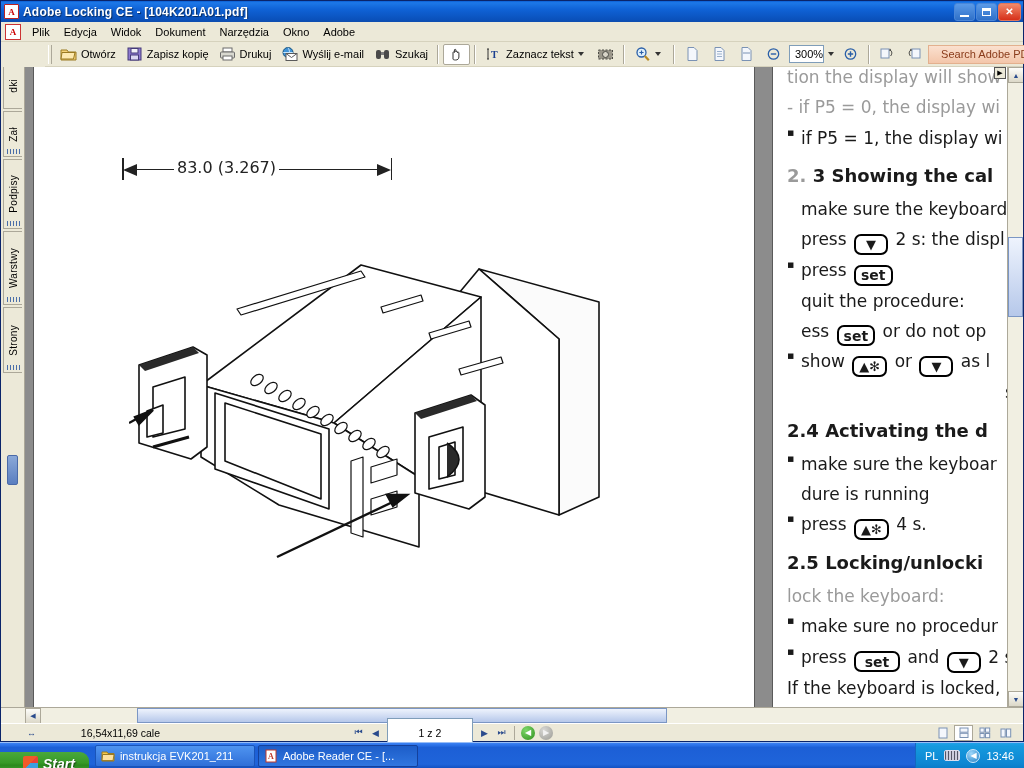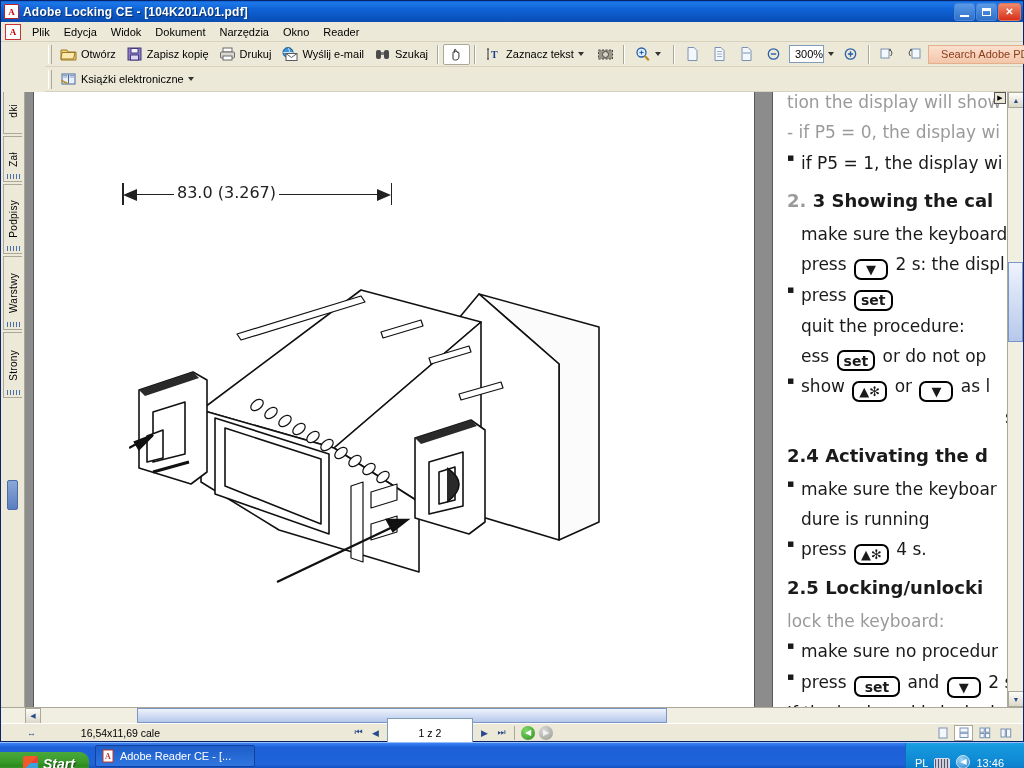--- a/index.html
+++ b/index.html
@@ -310,24 +310,24 @@
     border: 1px solid #1a54b8; border-radius: 2px;
     display: flex; align-items: center;
     color: #fff; font-size: 11px; white-space: nowrap; overflow: hidden;
   }
   .task-item.active {
     background: linear-gradient(to bottom,#1d5dc8,#2f76e0);
     border-color: #14419c;
   }
   .task-item .tico { width: 14px; height: 14px; margin-right: 5px; flex: 0 0 14px; }
   #tray {
-    margin-left: auto; height: 26px; padding: 0 20px 0 9px;
+    margin-left: auto; height: 26px; padding: 0 10px 0 9px;
     background: linear-gradient(to bottom,#20a0e8 0%,#159ade 12%,#0e86d2 80%,#0a79c6 100%);
     border-left: 1px solid #1567c0;
-    display: flex; align-items: flex-end; gap: 6px;
+    display: flex; align-items: center; gap: 6px;
     color: #fff; font-size: 11px;
   }
   #tray .tray-kbd {
     width: 16px; height: 11px; border: 1px solid #dde; border-radius: 2px;
     background: repeating-linear-gradient(to right,#556 0 1px,#ccd 1px 3px);
   }
   #tray .tray-vol {
     width: 14px; height: 14px; border-radius: 50%;
     background: radial-gradient(circle at 35% 30%,#9fd8fb,#1f7fc4);
     border: 1px solid #cfe8fb;
@@ -356,21 +356,21 @@
   </div>
 
   <div id="menu-bar">
     <div class="mb-icon">A</div>
     <div class="menu-item">Plik</div>
     <div class="menu-item">Edycja</div>
     <div class="menu-item">Widok</div>
     <div class="menu-item">Dokument</div>
     <div class="menu-item">Narzędzia</div>
     <div class="menu-item">Okno</div>
-    <div class="menu-item">Reader</div>
+    <div class="menu-item">Adobe</div>
   </div>
 
   <div class="toolbar">
     <div class="grip"></div>
 
     <div class="tbtn">
       <span class="ico">
         <svg width="17" height="16" viewBox="0 0 17 16">
           <path d="M1 4h6l1.4 2H16v8H1z" fill="#f5d27a" stroke="#9a7a22"></path>
           <path d="M2 6.5h13l-1.5 6.5H1z" fill="#fde9b0" stroke="#9a7a22"></path>
@@ -535,35 +535,20 @@
           <path d="M5 2.5L3.8 4.3l2.2.4z" fill="#333"></path>
         </svg>
       </span>
     </div>
 
     <div id="search-pdf-btn">
       <span>Search Adobe PDF files</span>
     </div>
   </div>
 
-  <div class="toolbar">
-    <div class="grip"></div>
-    <div class="tbtn">
-      <span class="ico">
-        <svg width="17" height="16" viewBox="0 0 17 16">
-          <rect x="2" y="3" width="13" height="10" fill="#e8f0fa" stroke="#4a6a9a"></rect>
-          <path d="M8.5 3.5v9" stroke="#4a6a9a"></path>
-          <path d="M3 4.5h4.5M3 6h4.5M9.6 4.5H14M9.6 6H14" stroke="#8aa6c8"></path>
-          <path d="M1.5 9.5l6 3" stroke="#b88a22" stroke-width="1.4"></path>
-        </svg>
-      </span>
-      <span class="lbl">Książki elektroniczne</span>
-      <span class="caret"></span>
-    </div>
-  </div>
 
   <div id="main-area">
 
     <div id="nav-strip">
       <div class="vtab" style="top:-4px;height:46px;">
         <span class="vtxt">dki</span>
       </div>
       <div class="vtab" style="top:44px;height:46px;">
         <span class="vtxt">Zał</span>
         <span class="vdots"></span>
@@ -793,20 +778,29 @@
     </div>
   </div>
 </div>
 
 <div id="taskbar">
   <div id="start-button">
     <span class="flag"></span>
     <span>Start</span>
   </div>
 
+  <div class="task-item">
+    <span class="tico">
+      <svg width="14" height="14" viewBox="0 0 14 14">
+        <path d="M1 3h5l1 1.5h6V12H1z" fill="#f5c84a" stroke="#9a7a22"></path>
+        <path d="M1.6 5.5h11.5L12 11.6H1z" fill="#fde1a0" stroke="#9a7a22"></path>
+      </svg>
+    </span>
+    <span>instrukcja EVK201_211</span>
+  </div>
 
   <div class="task-item active">
     <span class="tico">
       <svg width="14" height="14" viewBox="0 0 14 14">
         <rect x="2" y="1" width="10" height="12" fill="#fff" stroke="#c0392b"></rect>
         <text x="4" y="10" font-size="8" font-family="serif" font-weight="bold" fill="#c0392b">A</text>
       </svg>
     </span>
     <span>Adobe Reader CE - [...</span>
   </div>

